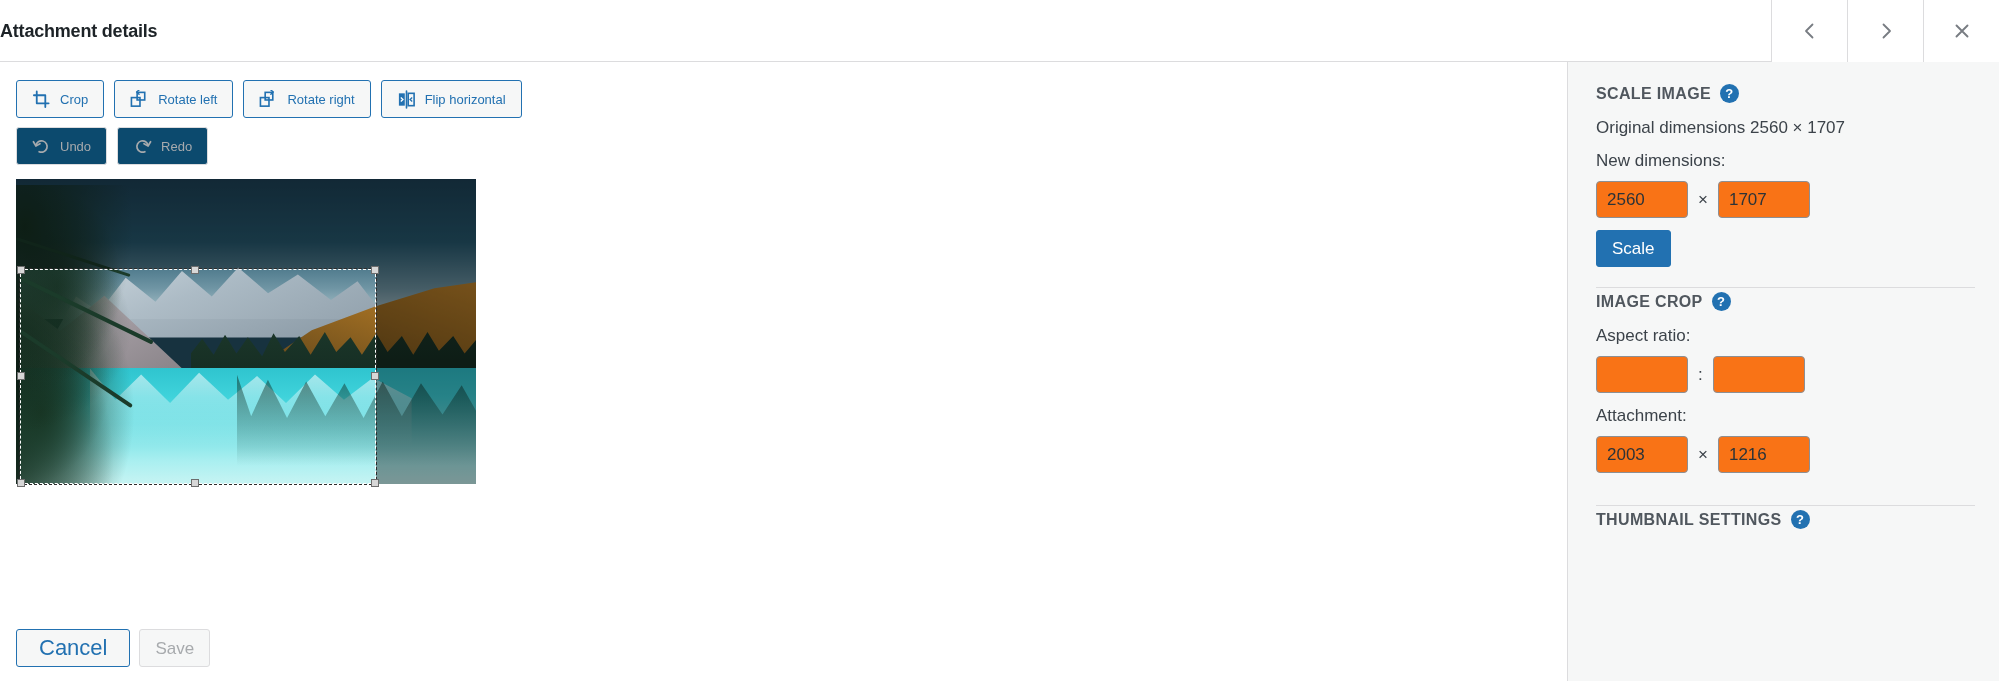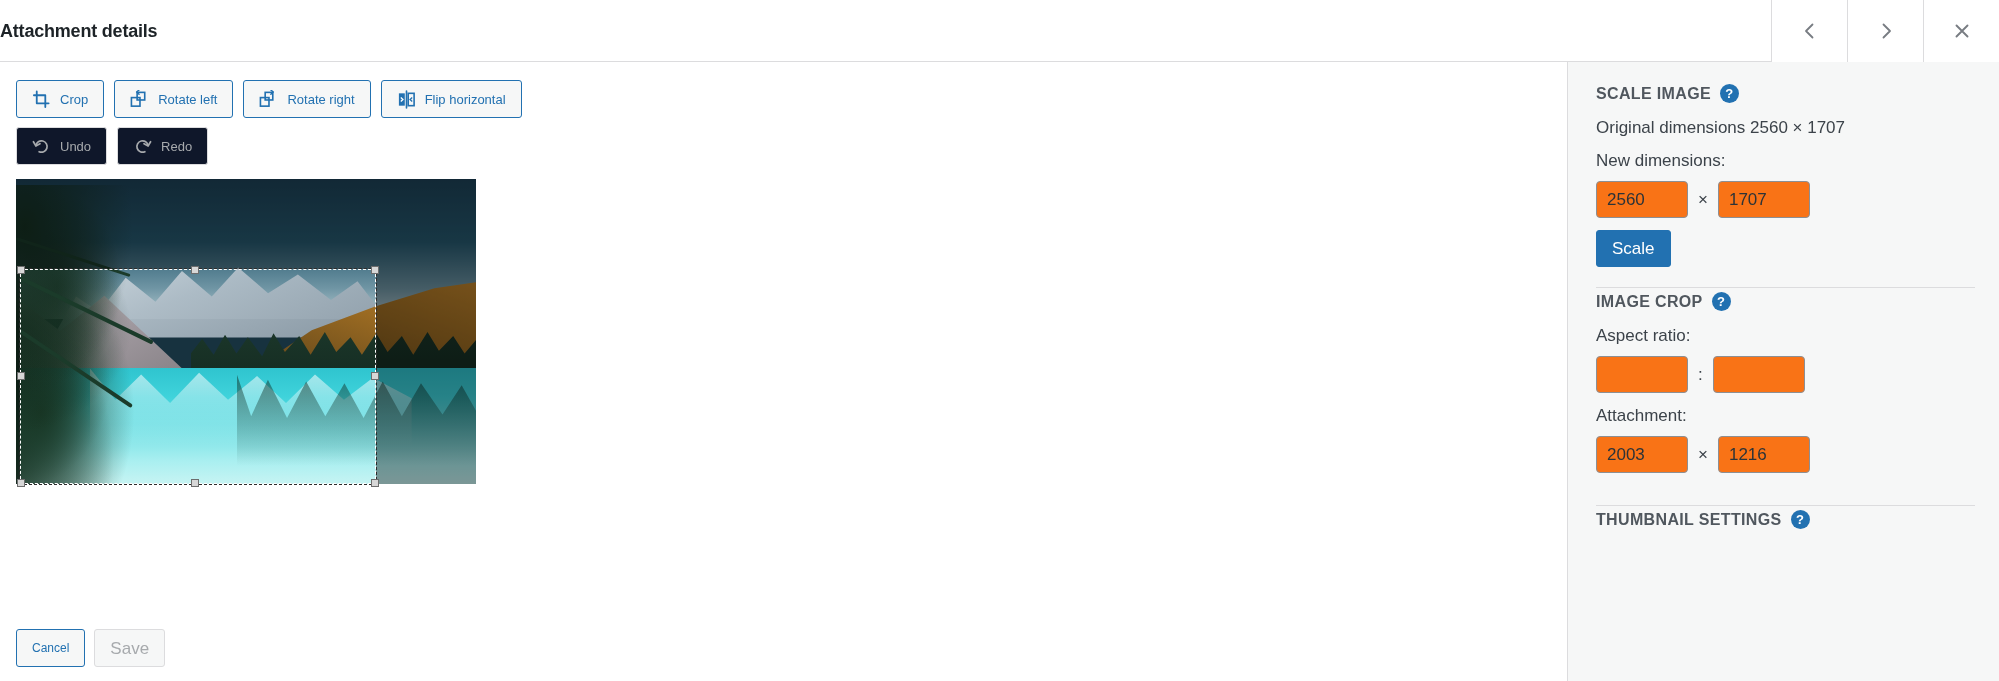--- a/index.html
+++ b/index.html
@@ -92,21 +92,21 @@
     color: #2271b1;
     font-size: 13px;
     font-family: "Liberation Sans", sans-serif;
     line-height: 1;
     cursor: pointer;
     white-space: nowrap;
   }
   .tool-btn .ico { display: flex; align-items: center; }
   .tool-btn.disabled {
     border-color: #dcdcde;
-    background: #0f172a;
+    background: #0c4a6e;
     color: #a7aaad;
     cursor: default;
   }
 
   
   .image-stage {
     position: relative;
     width: 460px;
     height: 305px;
     margin-top: 14px;
@@ -216,26 +216,26 @@
   .footer {
     position: absolute;
     left: 0; bottom: 0;
     width: 100%;
     padding: 0 16px 14px 16px;
     display: flex;
     gap: 9px;
   }
   .btn-cancel {
     height: 38px;
-    padding: 0 15px;
+    padding: 0 22px;
     background: #f6f7f7;
     border: 1px solid #2271b1;
     border-radius: 3px;
     color: #2271b1;
-    font-size: 12px;
+    font-size: 22px;
     font-family: "Liberation Sans", sans-serif;
     cursor: pointer;
     line-height: 1;
   }
   .btn-save {
     height: 38px;
     padding: 0 15px;
     background: #f6f7f7;
     border: 1px solid #dcdcde;
     border-radius: 3px;

